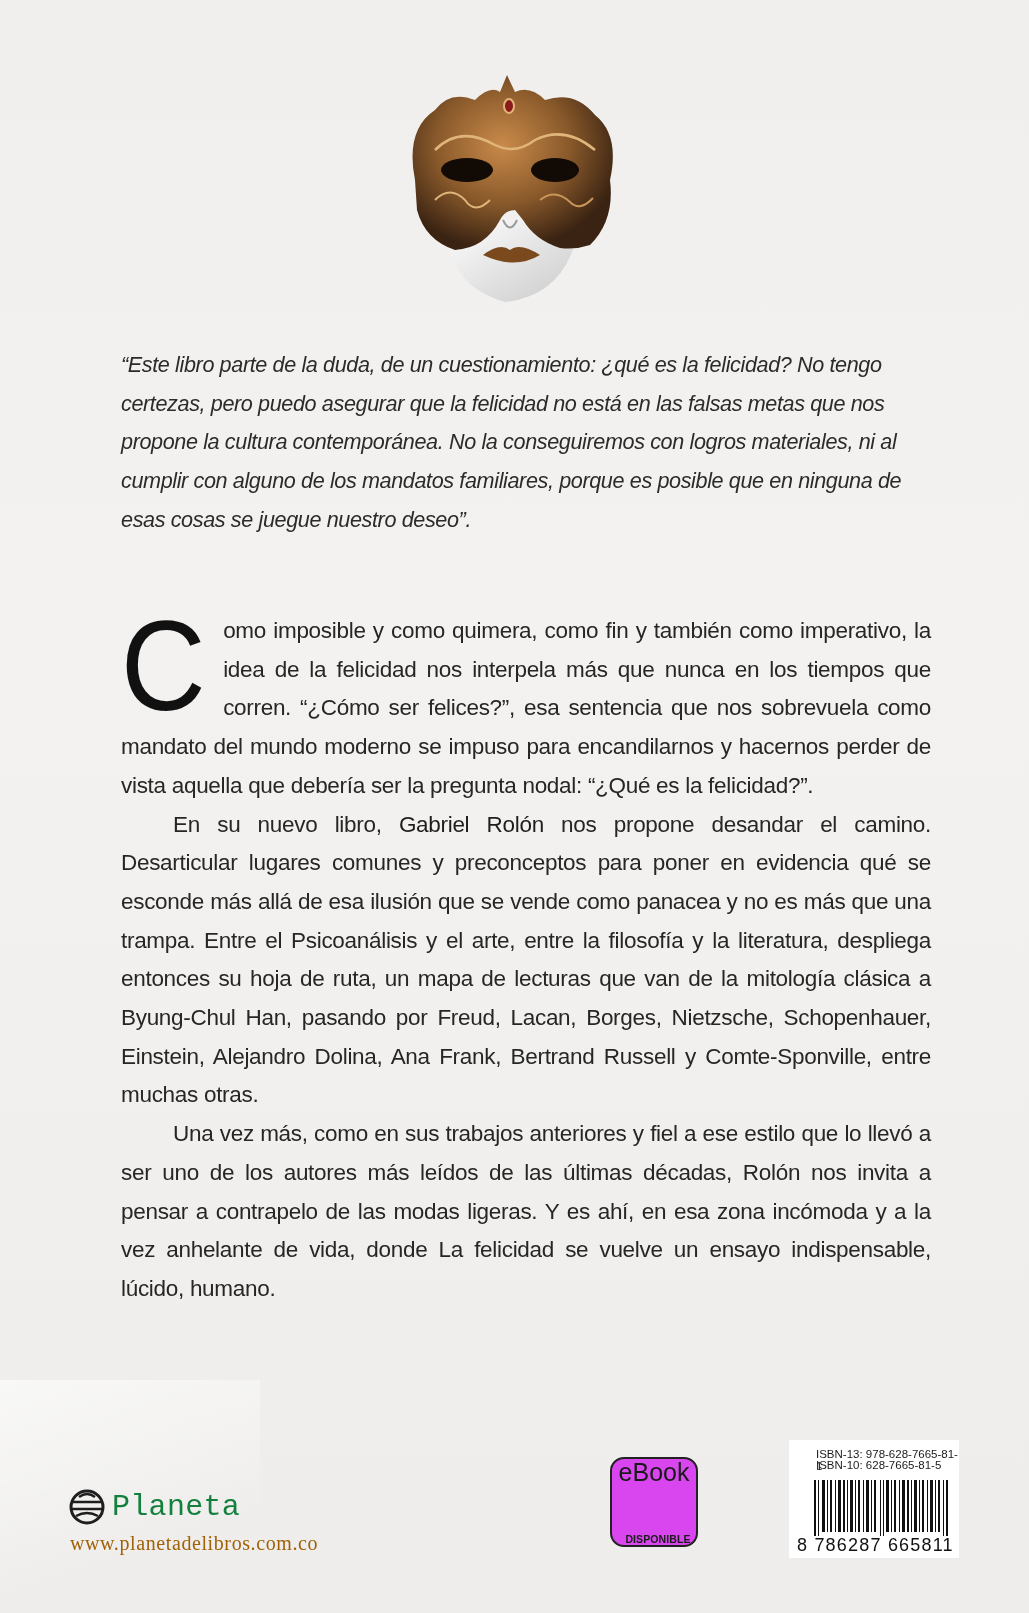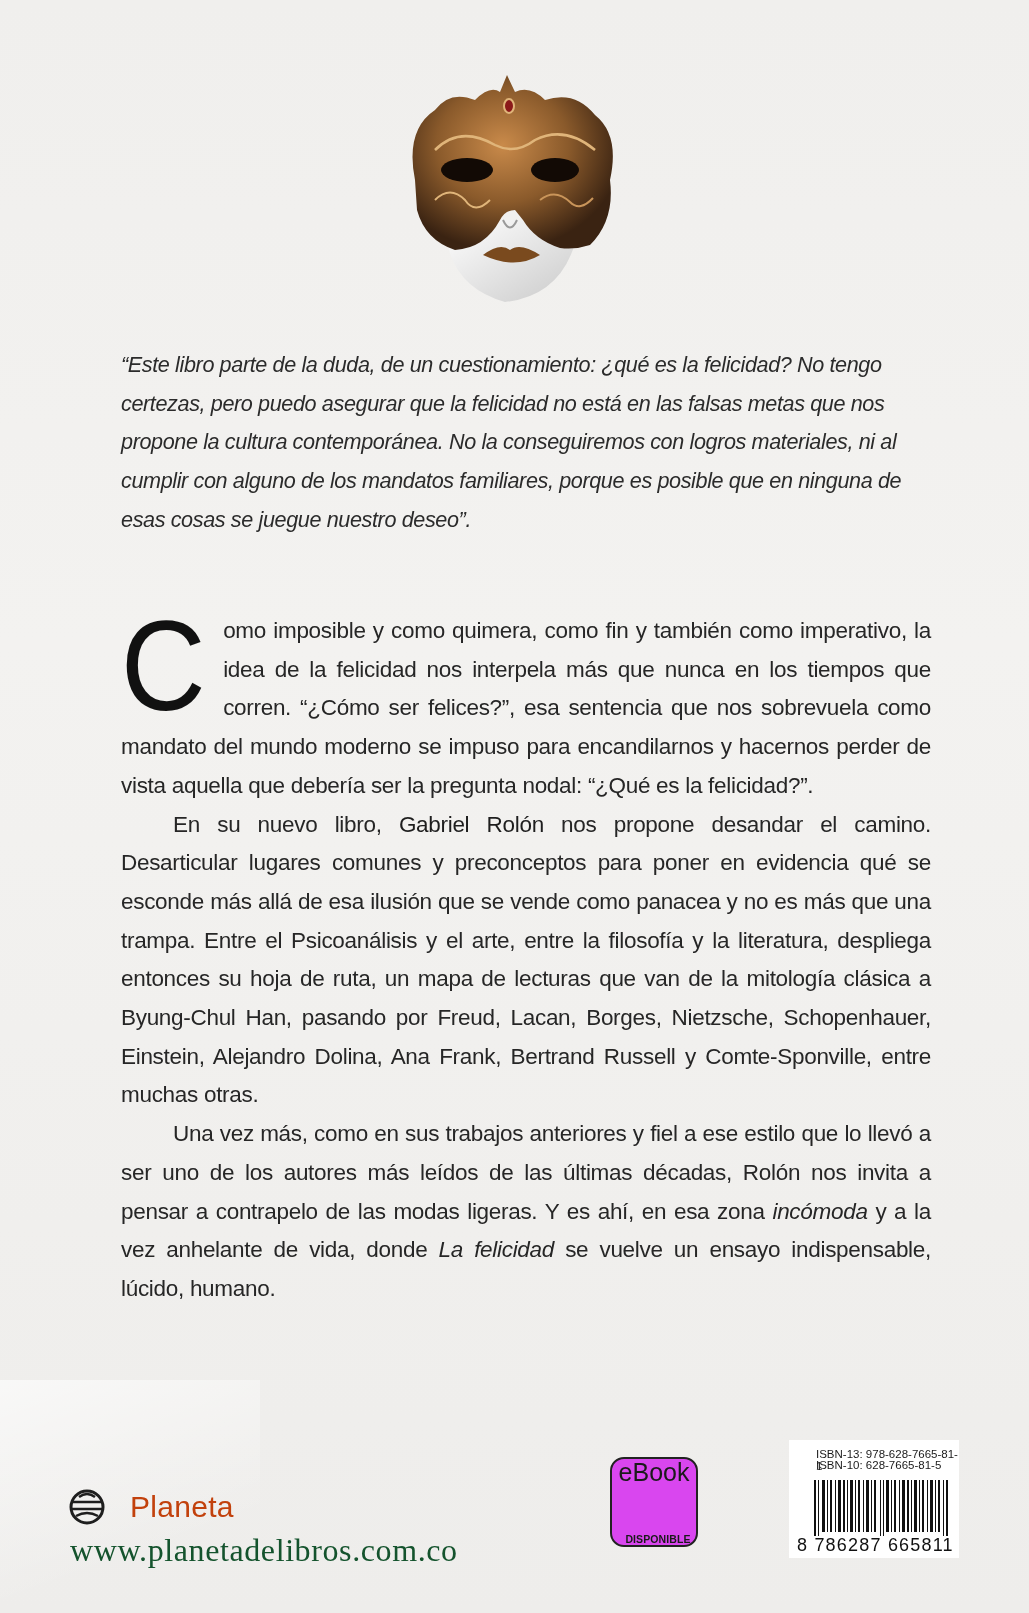--- a/index.html
+++ b/index.html
@@ -33,26 +33,26 @@
   }
   .body-text p { margin: 0; text-align: justify; text-align-last: left; }
   .body-text p + p { text-indent: 52px; }
   .dropcap {
     float: left; font-size: 128px; line-height: 100px; height: 112px;
     margin: 4px 14px 0 -4px; font-weight: 400; color: #111;
     font-family: "Liberation Sans", sans-serif;
     transform: scaleX(0.92);
   }
   .bold { font-weight: 400; color: #1e1e1e; }
-  .it { font-style: italic; }
+  .it { }
   .publisher { position: absolute; left: 68px; top: 1488px; display: flex; align-items: center; }
-  .publisher-name { font-size: 30px; color: #c2410c; margin-left: 24px; letter-spacing: 0.3px; }
+  .publisher-name { font-size: 30px; color: #15803d; margin-left: 6px; letter-spacing: 0.3px; font-family: Liberation Mono, monospace; }
   .url {
     position: absolute; left: 70px; top: 1532px;
-    font-family: "Liberation Serif", serif; font-size: 32px; color: #14532d; letter-spacing: 0.6px;
+    font-family: "Liberation Serif", serif; font-size: 20px; color: #a16207; letter-spacing: 0.6px;
   }
   .ebook {
     position: absolute; left: 610px; top: 1457px; width: 84px; height: 86px;
     border: 2.5px solid #222; border-radius: 14px;
     display: flex; flex-direction: column; align-items: center; justify-content: space-between;
     background: #d946ef;
   }
   .ebook-title { font-size: 25px; color: #1a1a1a; line-height: 26px; }
   .ebook-sub { font-size: 10.5px; font-weight: 700; color: #1a1a1a; letter-spacing: 0.1px; margin-left: 8px; }
   .barcode-box {

